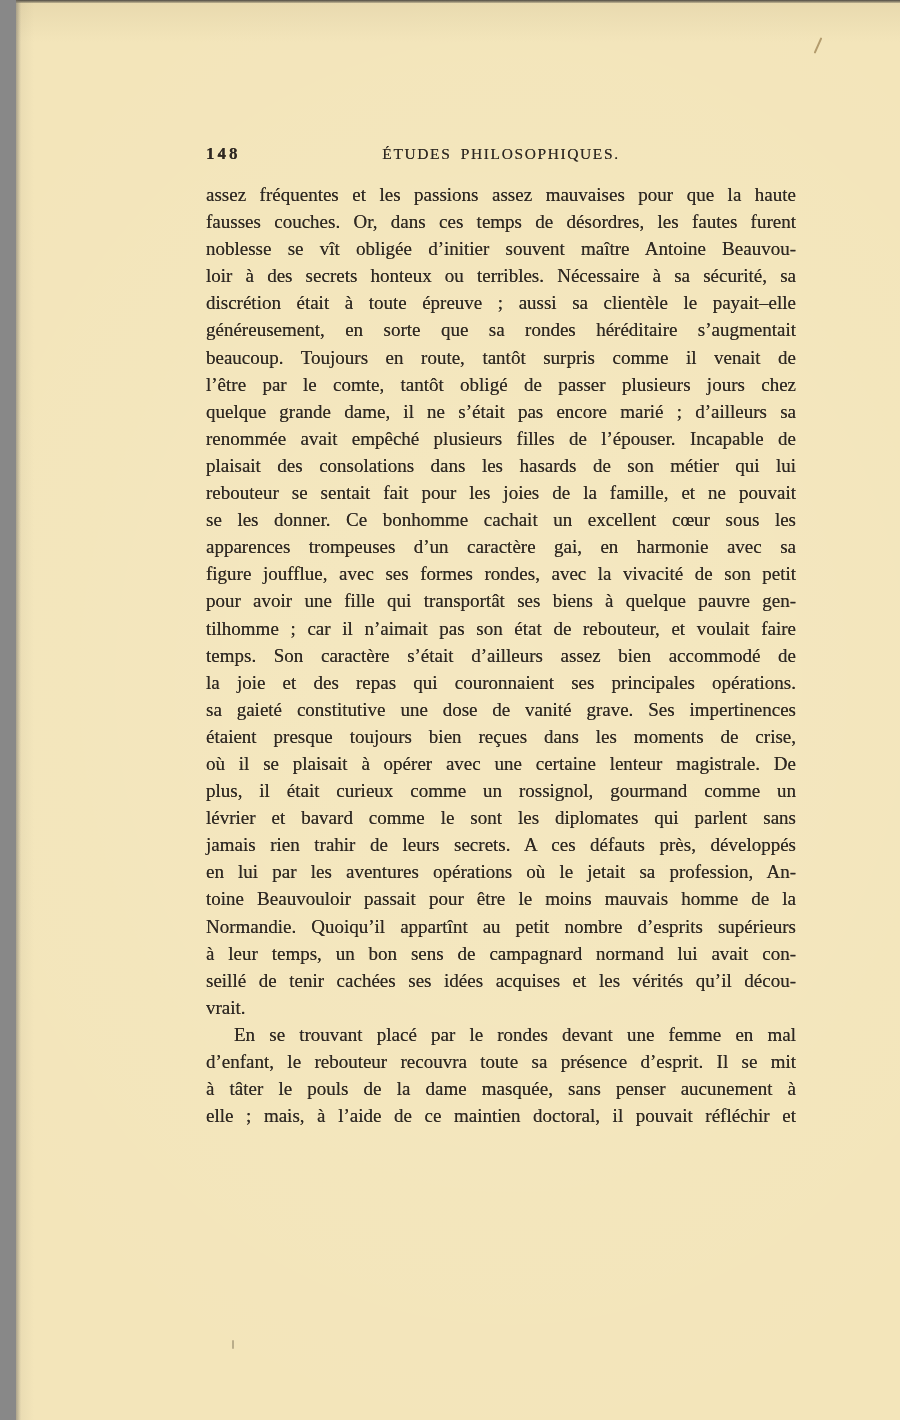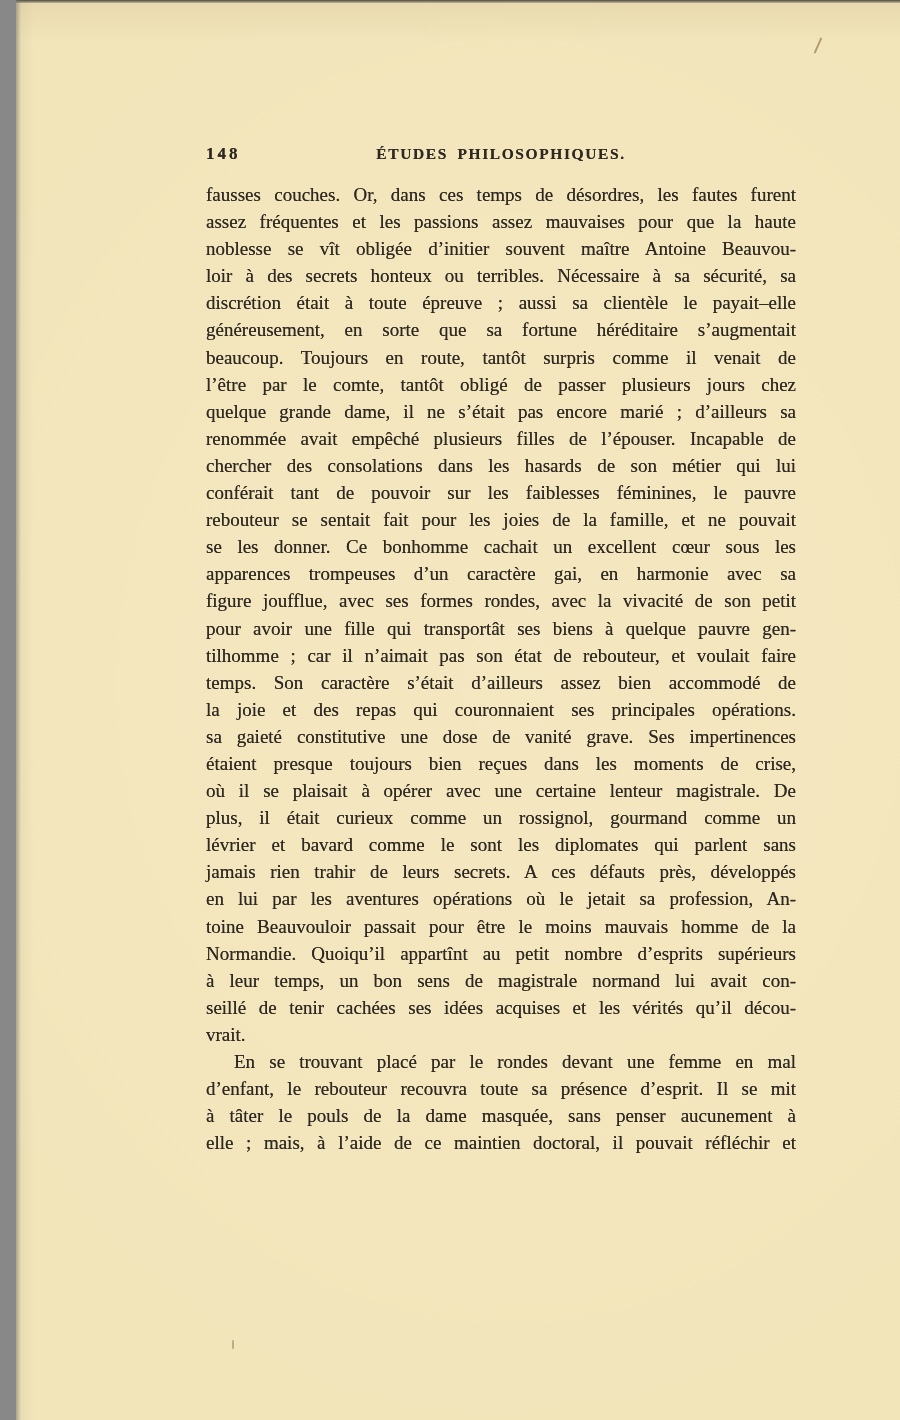--- a/index.html
+++ b/index.html
@@ -71,21 +71,21 @@
     font-weight: 700;
     letter-spacing: 3px;
     text-shadow: 0 0 0.4px rgba(46,40,34,0.7);
   }
   .running-title {
     position: absolute;
     left: 0; right: 0;
     top: 1px;
     text-align: center;
     font-size: 15.5px;
-    font-weight: 700;
+    font-weight: 400;
     letter-spacing: 1.6px;
     word-spacing: 4px;
     text-shadow: 0 0 0.4px rgba(46,40,34,0.7);
   }
 
   
   .text-block {
     position: absolute;
     left: 190px;
     top: 181px;
@@ -116,50 +116,49 @@
   <div class="speck-bottomleft"></div>
   <div class="ink-dot-pagenum"></div>
 
   <div class="running-head">
     <span class="page-number">148</span>
     <div class="running-title">ÉTUDES PHILOSOPHIQUES.</div>
   </div>
 
   <div class="text-block" id="text-block">
 
-  <div class="line">fausses couches. Or, dans ces temps de désordres, les fautes furent</div>
-      <div class="line">assez fréquentes et les passions assez mauvaises pour que la haute</div>
+  <div class="line">assez fréquentes et les passions assez mauvaises pour que la haute</div>
+      <div class="line">fausses couches. Or, dans ces temps de désordres, les fautes furent</div>
       <div class="line">noblesse se vît obligée d’initier souvent maître Antoine Beauvou-</div>
       <div class="line">loir à des secrets honteux ou terribles. Nécessaire à sa sécurité, sa</div>
       <div class="line">discrétion était à toute épreuve ; aussi sa clientèle le payait–elle</div>
-      <div class="line">généreusement, en sorte que sa fortune héréditaire s’augmentait</div>
+      <div class="line">généreusement, en sorte que sa rondes héréditaire s’augmentait</div>
       <div class="line">beaucoup. Toujours en route, tantôt surpris comme il venait de</div>
       <div class="line">l’être par le comte, tantôt obligé de passer plusieurs jours chez</div>
       <div class="line">quelque grande dame, il ne s’était pas encore marié ; d’ailleurs sa</div>
       <div class="line">renommée avait empêché plusieurs filles de l’épouser. Incapable de</div>
-      <div class="line">chercher des consolations dans les hasards de son métier qui lui</div>
-      <div class="line">conférait tant de pouvoir sur les faiblesses féminines, le pauvre</div>
+      <div class="line">plaisait des consolations dans les hasards de son métier qui lui</div>
       <div class="line">rebouteur se sentait fait pour les joies de la famille, et ne pouvait</div>
       <div class="line">se les donner. Ce bonhomme cachait un excellent cœur sous les</div>
       <div class="line">apparences trompeuses d’un caractère gai, en harmonie avec sa</div>
       <div class="line">figure joufflue, avec ses formes rondes, avec la vivacité de son petit</div>
       <div class="line">pour avoir une fille qui transportât ses biens à quelque pauvre gen-</div>
       <div class="line">tilhomme ; car il n’aimait pas son état de rebouteur, et voulait faire</div>
       <div class="line">temps. Son caractère s’était d’ailleurs assez bien accommodé de</div>
       <div class="line">la joie et des repas qui couronnaient ses principales opérations.</div>
       <div class="line">sa gaieté constitutive une dose de vanité grave. Ses impertinences</div>
       <div class="line">étaient presque toujours bien reçues dans les moments de crise,</div>
       <div class="line">où il se plaisait à opérer avec une certaine lenteur magistrale. De</div>
       <div class="line">plus, il était curieux comme un rossignol, gourmand comme un</div>
       <div class="line">lévrier et bavard comme le sont les diplomates qui parlent sans</div>
       <div class="line">jamais rien trahir de leurs secrets. A ces défauts près, développés</div>
       <div class="line">en lui par les aventures opérations où le jetait sa profession, An-</div>
       <div class="line">toine Beauvouloir passait pour être le moins mauvais homme de la</div>
       <div class="line">Normandie. Quoiqu’il appartînt au petit nombre d’esprits supérieurs</div>
-      <div class="line">à leur temps, un bon sens de magistrale normand lui avait con-</div>
+      <div class="line">à leur temps, un bon sens de campagnard normand lui avait con-</div>
       <div class="line">seillé de tenir cachées ses idées acquises et les vérités qu’il décou-</div>
       <div class="line lastline">vrait.</div>
       <div class="line indent">En se trouvant placé par le rondes devant une femme en mal</div>
       <div class="line">d’enfant, le rebouteur recouvra toute sa présence d’esprit. Il se mit</div>
       <div class="line">à tâter le pouls de la dame masquée, sans penser aucunement à</div>
       <div class="line">elle ; mais, à l’aide de ce maintien doctoral, il pouvait réfléchir et</div>
     </div>
 
 </div>
 

